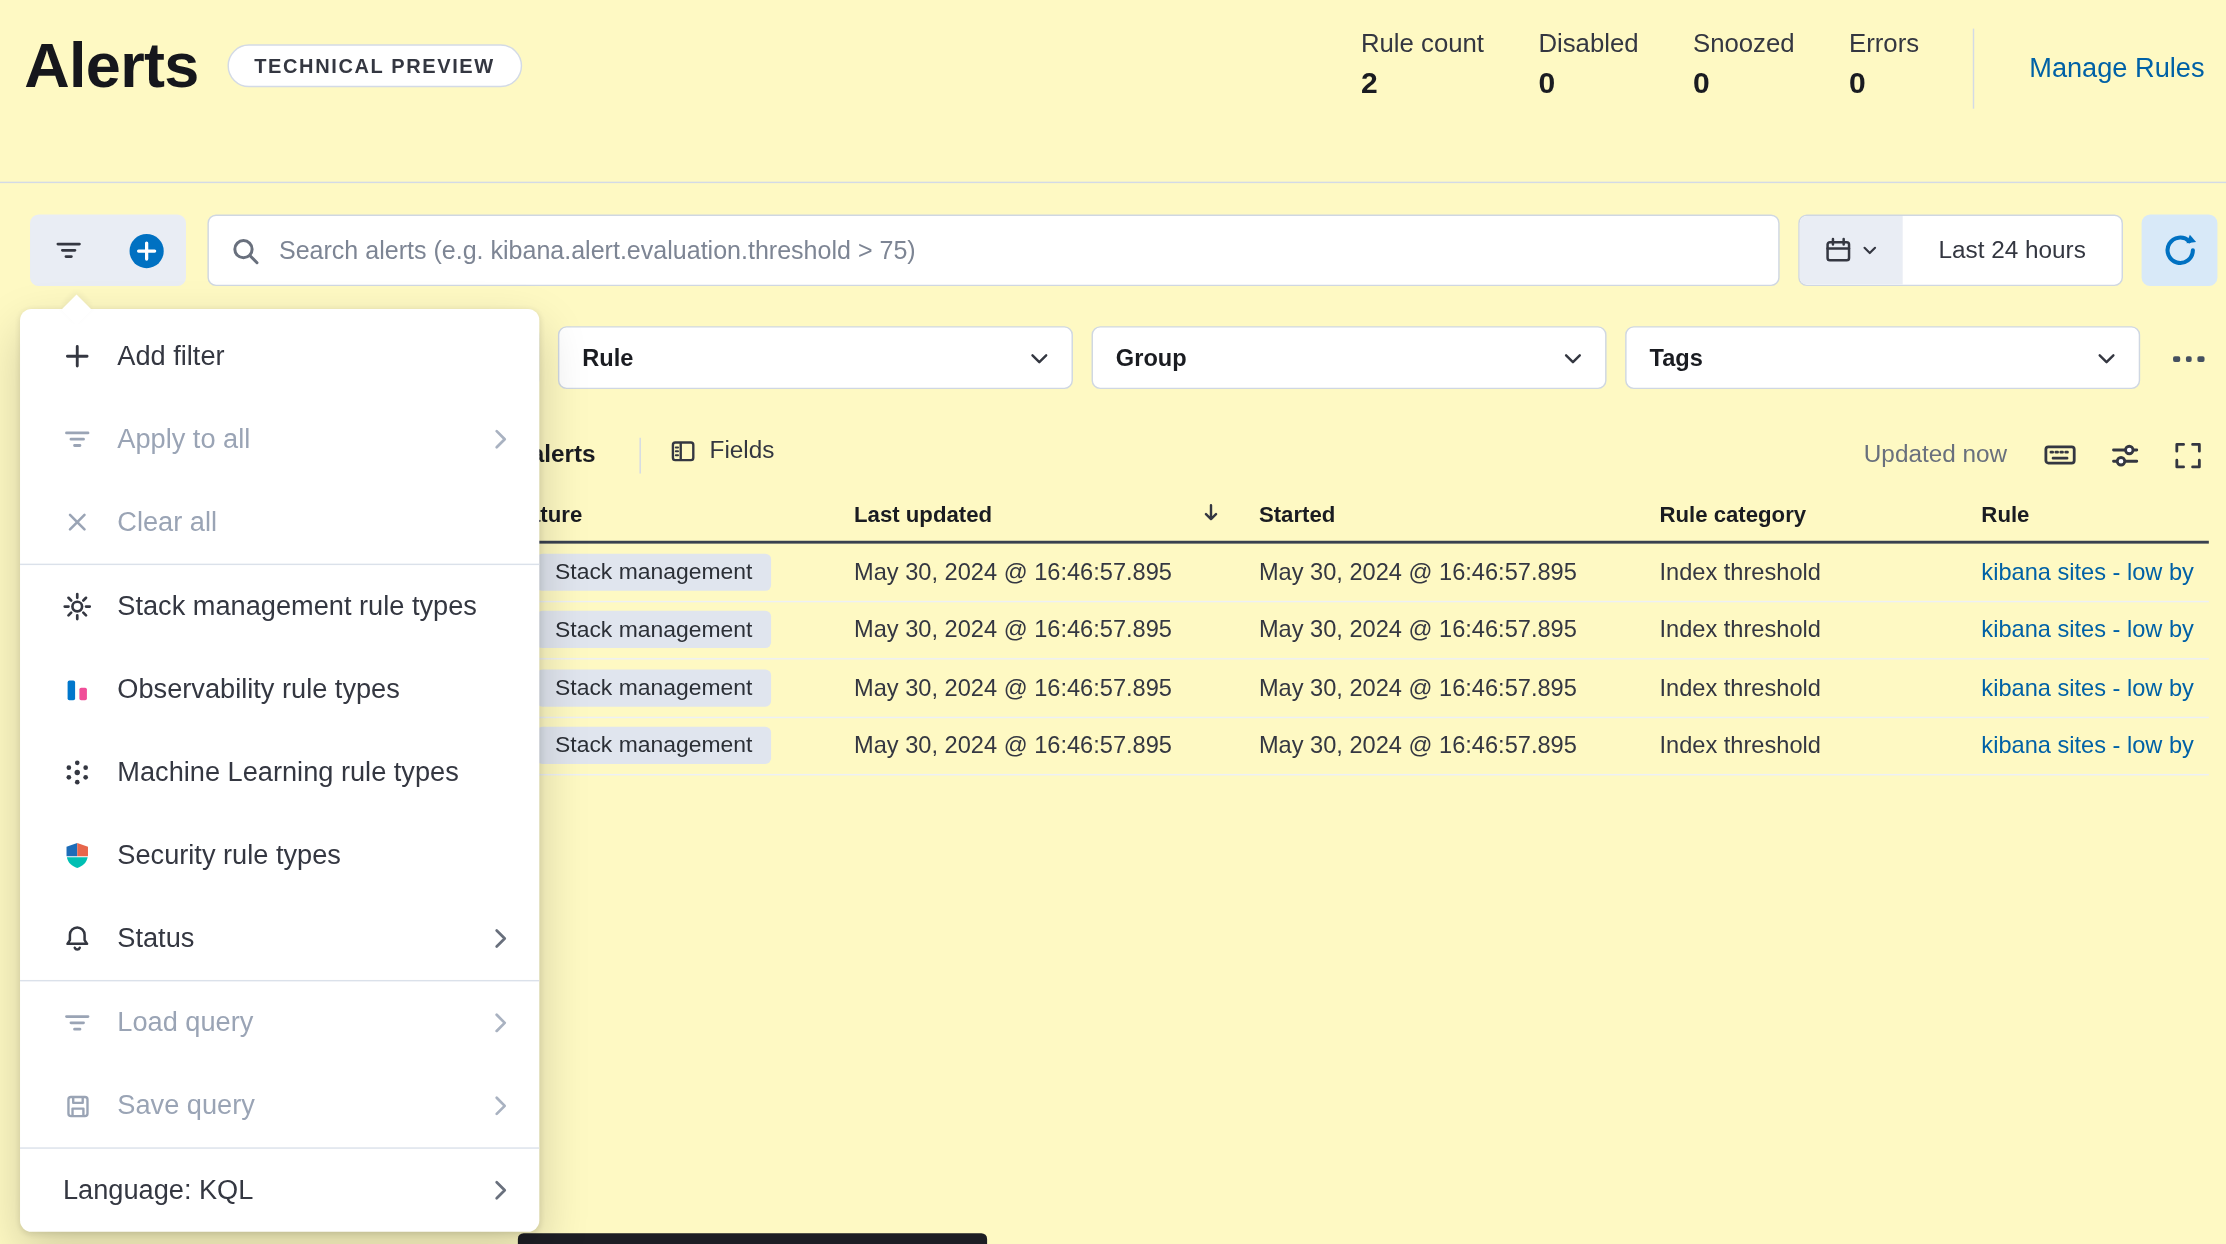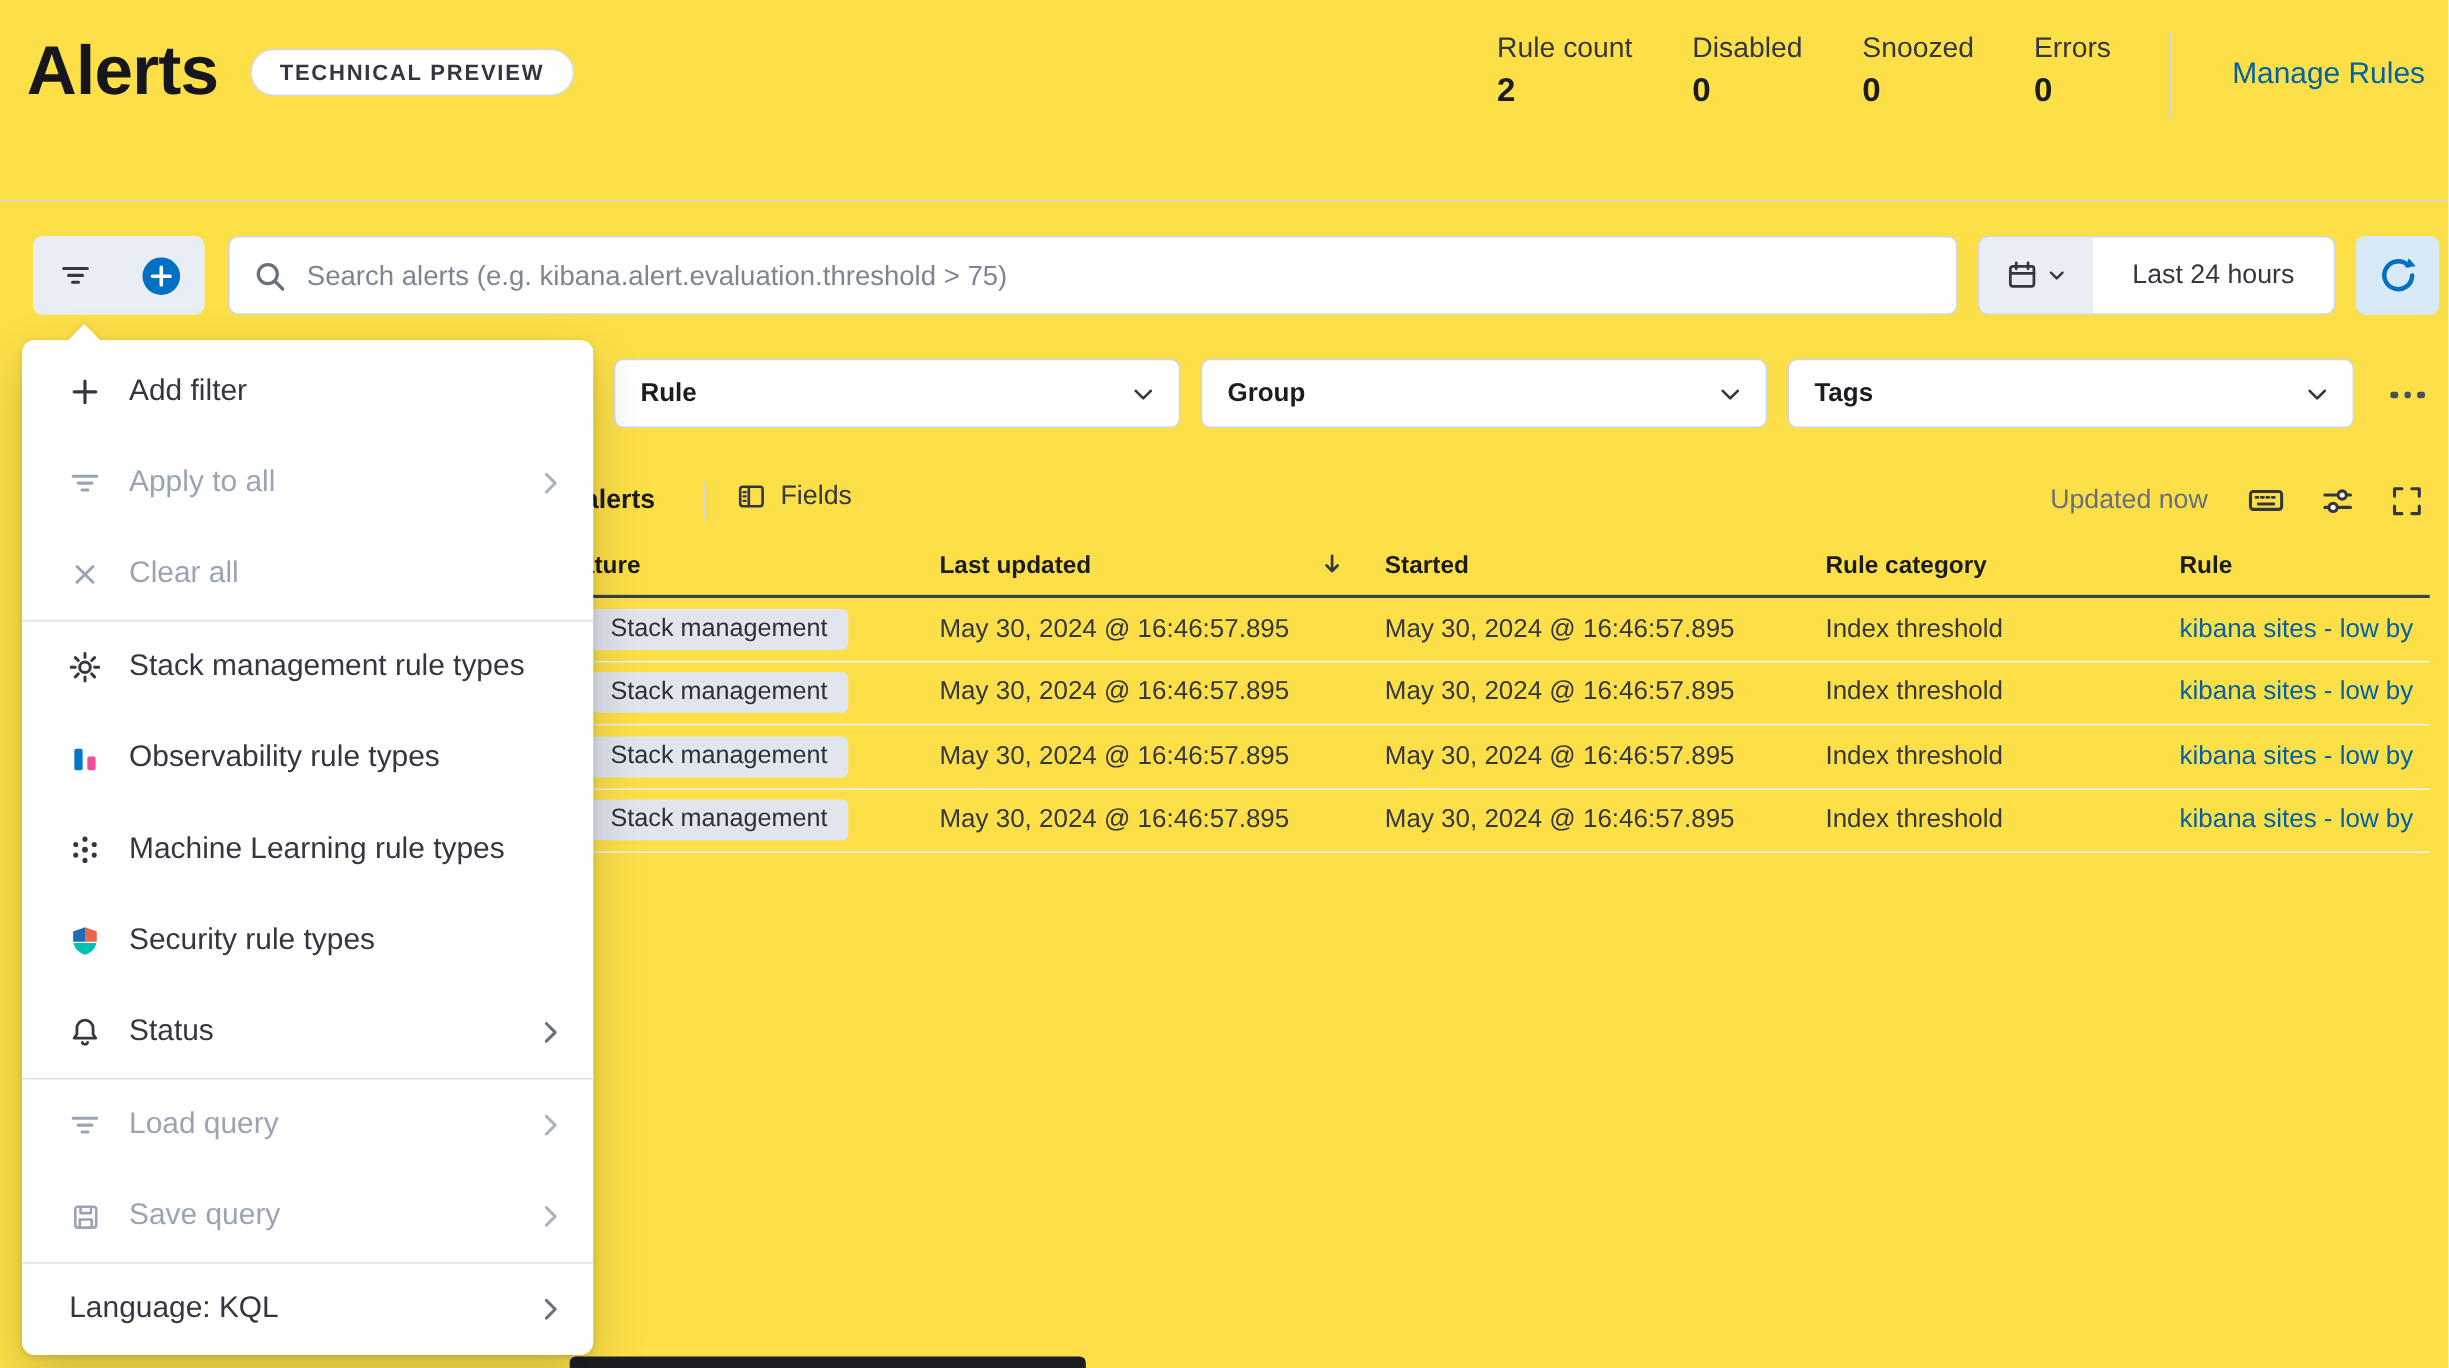--- a/index.html
+++ b/index.html
@@ -1,16 +1,16 @@
 <!DOCTYPE html>
 <html><head>
 <meta charset="utf-8">
 <style>
   html,body{margin:0;padding:0;background:#fff;}
-  .viewport{width:2226px;height:1244px;overflow:hidden;position:relative;background:#fde047;}
+  .viewport{width:2226px;height:1244px;overflow:hidden;position:relative;background:#fef9c3;}
   .scale{width:1556px;height:870px;transform:scale(1.43059);transform-origin:0 0;position:relative;
          font-family:"Liberation Sans",sans-serif;color:#343741;}
   svg{display:block;}
   a{text-decoration:none;cursor:pointer;}
   [data-interactable="true"]{cursor:pointer;}
 
   
   .title-row{position:absolute;left:17px;top:18px;display:flex;align-items:center;gap:20px;}
   .page-title{margin:0;font-size:44px;line-height:56px;font-weight:700;letter-spacing:-0.5px;color:#16171c;}
   .tech-badge{border:1px solid #d3dae6;border-radius:24px;padding:6px 18px;font-size:14px;font-weight:700;

